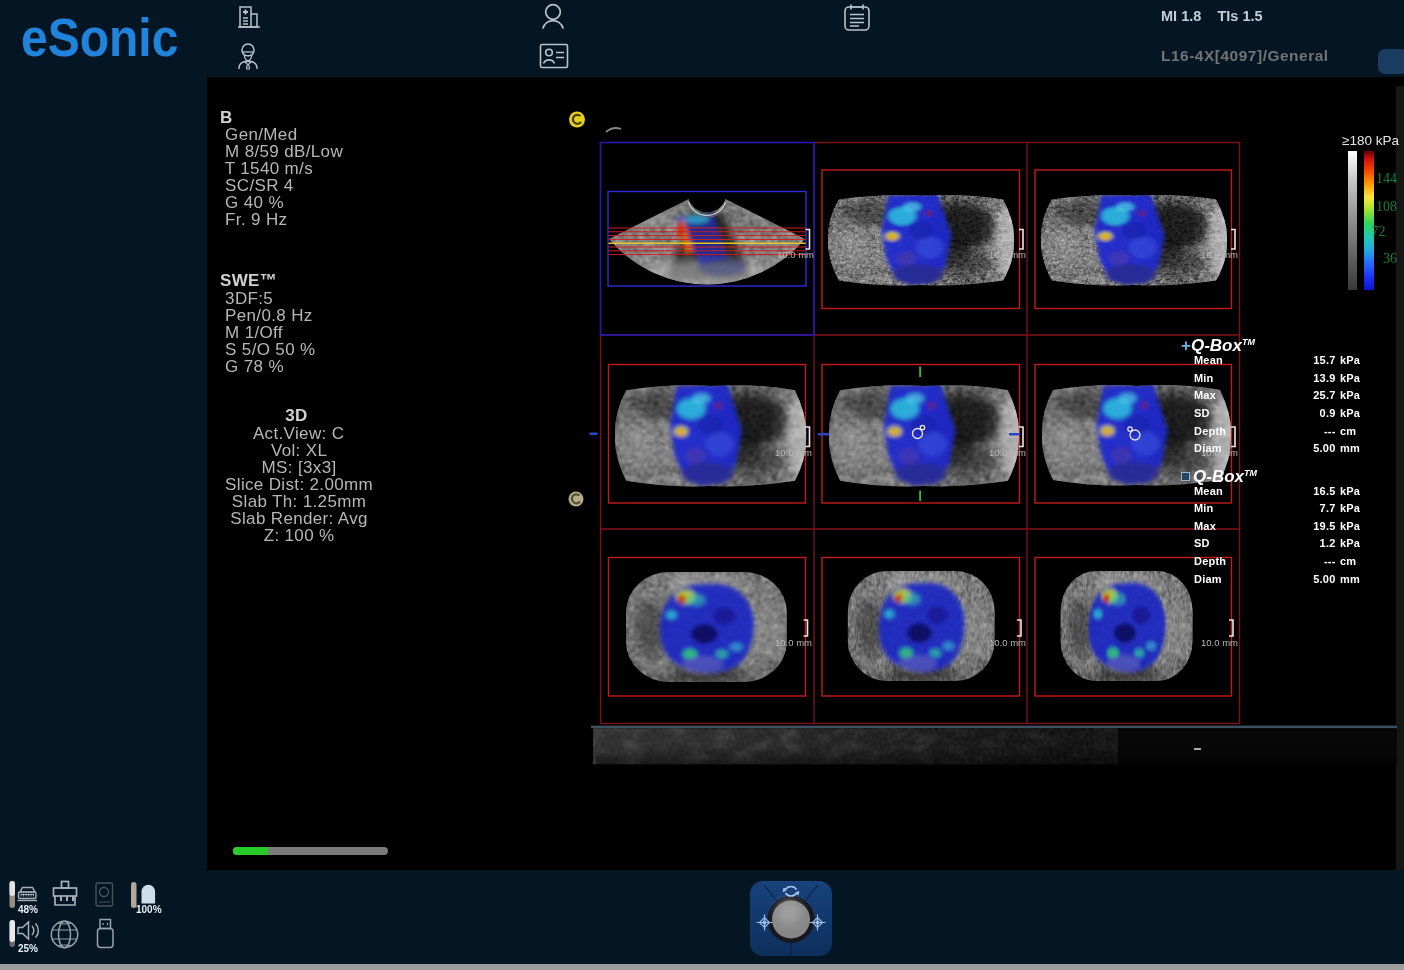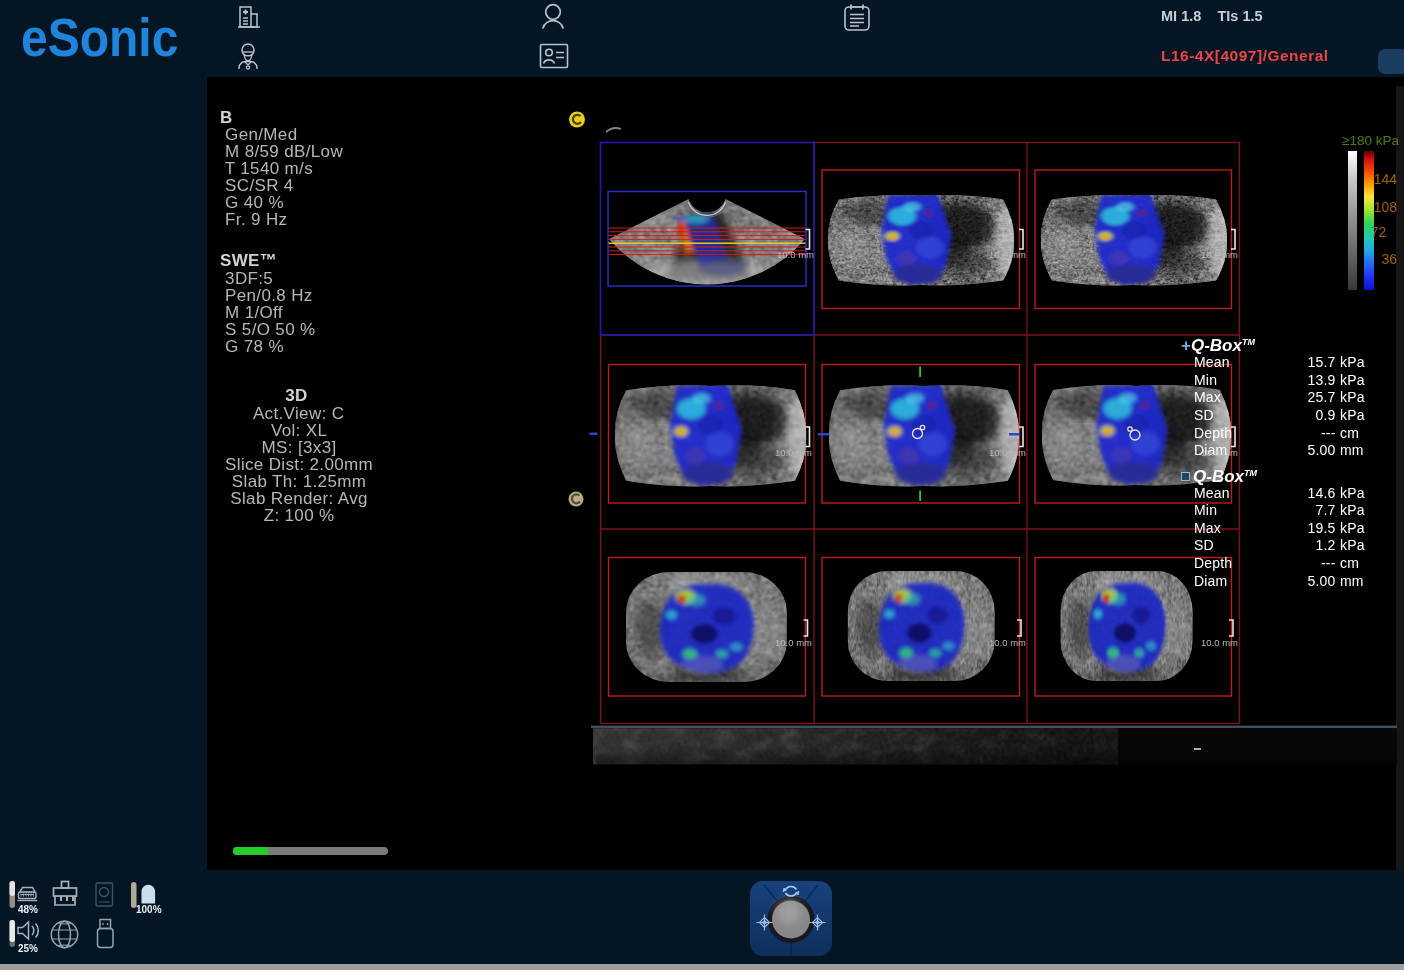--- a/index.html
+++ b/index.html
@@ -4,33 +4,33 @@
 <style>
   html,body{margin:0;padding:0;}
   body{width:1404px;height:970px;background:#041623;font-family:"Liberation Sans",sans-serif;-webkit-font-smoothing:antialiased;overflow:hidden;position:relative;}
   .abs{position:absolute;}
   #canvas{position:absolute;left:207px;top:77px;width:1197px;height:793px;background:#000;}
   #scrolltrack{position:absolute;left:1396px;top:86px;width:8px;height:784px;background:#161616;}
   #thumb{position:absolute;left:1378px;top:48.5px;width:30px;height:25.5px;background:#1a3c61;border-radius:7px;}
   #logo{position:absolute;left:21px;top:6px;font-size:48px;font-weight:bold;color:#2083dc;letter-spacing:0px;transform:scaleY(1.13);transform-origin:left top;}
   .topicon{position:absolute;}
   #mitext{position:absolute;left:1161px;top:8px;font-size:14.5px;font-weight:bold;color:#c6cfd7;}
-  #probetext{position:absolute;left:1161px;top:47px;font-size:15.5px;font-weight:bold;color:#ef4444;letter-spacing:0.5px;}
+  #probetext{position:absolute;left:1161px;top:47px;font-size:15.5px;font-weight:bold;color:#737373;letter-spacing:0.5px;}
   #params{position:absolute;left:220px;top:108.8px;font-size:17px;line-height:17.1px;color:#b6b6b6;letter-spacing:0.35px;white-space:pre;}
   #params b{color:#d2d2d2;}
   .qhead{position:absolute;font-size:17px;font-weight:bold;font-style:italic;color:#fff;}
   .qblock{position:absolute;left:1194px;width:180px;}
-  .qrow{height:17.65px;font-size:14px;font-weight:normal;color:#fff;position:relative;letter-spacing:0.2px;}
+  .qrow{height:17.65px;font-size:11px;font-weight:bold;color:#fff;position:relative;letter-spacing:0.2px;}
   .ql{position:absolute;left:0;}
   .qv{position:absolute;right:38.5px;text-align:center;margin-left:32px;}
   .qu{position:absolute;left:146px;}
   #graybar{position:absolute;left:1348px;top:151px;width:9px;height:139px;background:linear-gradient(to bottom,#ffffff 0%,#c9c9c9 20%,#979797 45%,#6b6b6b 70%,#383838 100%);}
   #colorbar{position:absolute;left:1363.5px;top:151px;width:10px;height:139px;background:linear-gradient(to bottom,#5c0000 0%,#c80d0d 5%,#f53c00 13%,#ff9d00 24%,#ffe53c 33%,#a4e42e 42%,#2ed45a 52%,#22cbb4 62%,#23a6e4 72%,#2762ff 82%,#1b2cf4 92%,#0d13cf 100%);}
-  .cbl{position:absolute;font-size:14px;color:#a16207;left:1360px;width:37px;text-align:right;}
-  #kpa{position:absolute;right:5px;top:133px;font-size:13.5px;color:#4d7c0f;}
+  .cbl{position:absolute;font-size:14px;color:#15803d;left:1360px;width:37px;text-align:right;font-family:Liberation Serif, serif;}
+  #kpa{position:absolute;right:5px;top:133px;font-size:13.5px;color:#e5e5e5;}
   #progress{position:absolute;left:233px;top:847px;width:155px;height:8px;border-radius:4px;background:#7b7b7b;}
   #progress .fill{position:absolute;left:0;top:0;width:35px;height:8px;border-radius:4px 0 0 4px;background:#28cc28;}
   #bottombar{position:absolute;left:0;top:964px;width:1404px;height:6px;background:#9d9d9d;}
   #trackball{position:absolute;left:750px;top:881px;width:82px;height:75px;border-radius:13px;background:linear-gradient(to bottom,#17427c,#0e2f5c);}
 </style>
 </head>
 <body>
 <div id="thumb"></div>
 <div id="logo">eSonic</div>
 <div id="mitext">MI 1.8&nbsp;&nbsp;&nbsp;&nbsp;TIs 1.5</div>
@@ -68,21 +68,21 @@
 <path d="M8,11.5 h14 M8,15.5 h14 M8,19.5 h14 M8,23 h9" stroke-width="1.4"></path>
 </svg>
 <div id="canvas"></div>
 <div id="scrolltrack"></div>
 <div id="params"><div><b>B</b>
  Gen/Med
  M 8/59 dB/Low
  T 1540 m/s
  SC/SR 4
  G 40 %
- Fr. 9 Hz</div><div style="margin-top:24px;"><b>SWE™</b>
+ Fr. 9 Hz</div><div style="margin-top:44px;"><b>SWE™</b>
  3DF:5
  Pen/0.8 Hz
  M 1/Off
  S 5/O 50 %
  G 78 %</div><div style="margin-top:32.4px;text-align:center;"><b>3D</b>
  Act.View: C
  Vol: XL
  MS: [3x3]
  Slice Dist: 2.00mm
  Slab Th: 1.25mm
@@ -352,21 +352,21 @@
 <div class="qrow">
       <span class="ql">Diam</span>
       <span class="qv">5.00</span>
       <span class="qu">mm</span>
     </div>
 </div>
 <div class="qhead" style="left:1181px;top:467px;"><span style="display:inline-block;width:7px;height:7px;border:1.5px solid #9ab4c8;background:#23455f;margin-right:3px;margin-bottom:1px;"></span>Q-Box<span style="font-size:9px;vertical-align:6px;">TM</span></div>
 <div class="qblock" style="top:484.5px;">
 <div class="qrow">
       <span class="ql">Mean</span>
-      <span class="qv">14.6</span>
+      <span class="qv">16.5</span>
       <span class="qu">kPa</span>
     </div>
 <div class="qrow">
       <span class="ql">Min</span>
       <span class="qv">7.7</span>
       <span class="qu">kPa</span>
     </div>
 <div class="qrow">
       <span class="ql">Max</span>
       <span class="qv">19.5</span>

